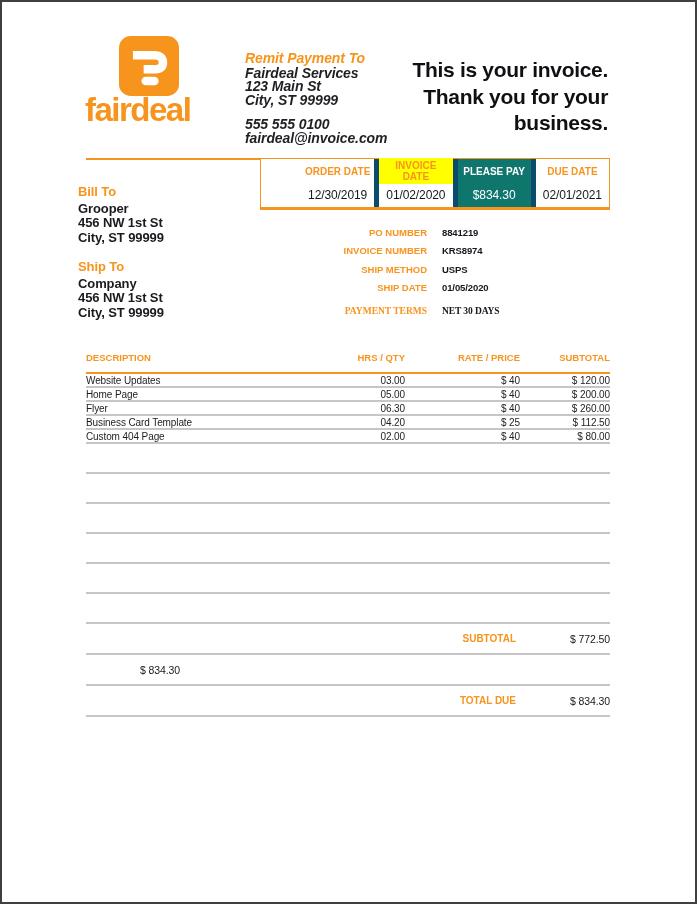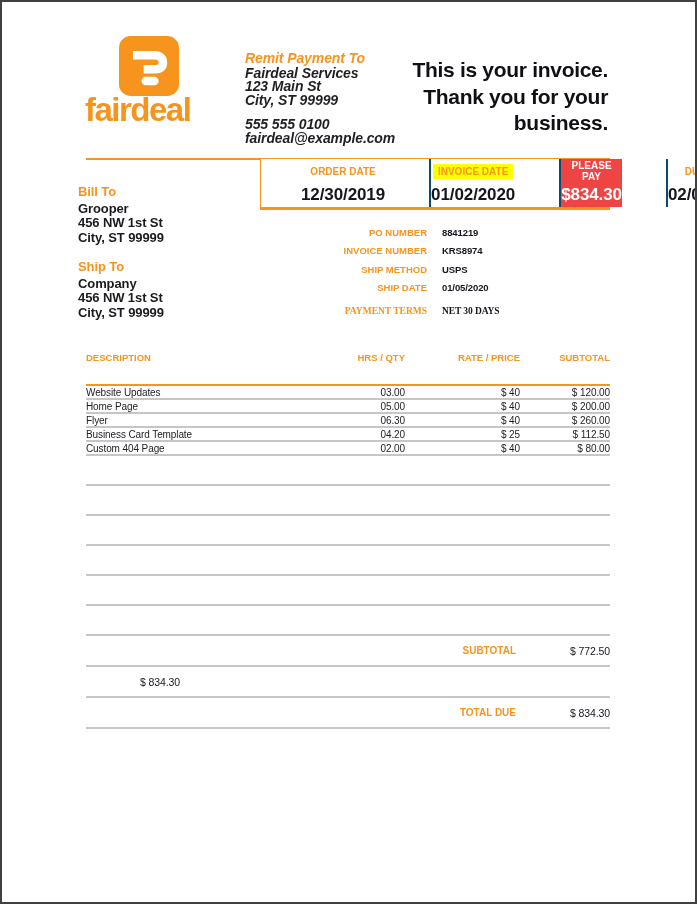--- a/index.html
+++ b/index.html
@@ -19,42 +19,42 @@
   .remit .lbl{color:#F7941D;font-weight:600;margin-bottom:1px;}
   .remit .contact{margin-top:11px;}
   .headline{position:absolute;top:55px;right:87px;width:238px;text-align:right;
             font-size:21px;line-height:26.5px;font-weight:700;color:#101014;
             letter-spacing:-0.3px;}
   
   .rule{position:absolute;left:84px;top:156px;width:524px;height:2px;background:#F7941D;}
   .summary{position:absolute;left:258px;top:156px;width:350px;display:flex;
            border:1px solid #F7941D;border-bottom:3px solid #F7941D;background:#fff;padding-left:40px;}
   .summary .col{flex:1;text-align:center;}
-  .summary .col + .col{border-left:2px solid #0c4a6e;margin-left:44px;}
+  .summary .col + .col{border-left:5px solid #0c4a6e;}
   .summary .hd{height:24px;display:flex;align-items:center;justify-content:center;
                font-size:10px;font-weight:700;color:#F7941D;letter-spacing:0;}
   .summary .vl{height:24px;display:flex;align-items:center;justify-content:center;
-               font-size:17px;font-weight:700;color:#16161e;}
-  .summary .col.em{background:#ef4444;}
+               font-size:12px;font-weight:400;color:#16161e;}
+  .summary .col.em{background:#0f766e;}
   .summary .col.em .hd,.summary .col.em .vl{color:#fff;}
   .summary .hilite{background:#FFFF00;padding:2px 5px;}
   
   .addr{position:absolute;left:76px;font-size:13px;line-height:14.5px;font-weight:700;}
   .addr .lbl{color:#F7941D;margin-bottom:2px;}
   .addr.bill{top:183px;}
   .addr.ship{top:258px;}
   
   .details{position:absolute;left:260px;top:221px;width:348px;font-size:9.5px;font-weight:700;}
   .details .row{display:flex;height:18.5px;align-items:center;}
   .details .row.gap{margin-top:5px;font-family:Liberation Serif, serif;}
   .details .lab{width:165px;text-align:right;color:#F7941D;letter-spacing:0;}
   .details .val{margin-left:15px;color:#16161e;}
   
   .items{position:absolute;left:84px;top:350px;width:524px;}
-  .thead{display:flex;padding-bottom:21px;border-bottom:2px solid #F7941D;
+  .thead{display:flex;padding-bottom:9px;border-bottom:2px solid #F7941D;
          font-size:9.5px;font-weight:700;color:#F7941D;letter-spacing:0;}
   .c-desc{flex:1;text-align:left;}
   .c-qty{width:85px;text-align:right;}
   .c-rate{width:115px;text-align:right;}
   .c-sub{width:90px;text-align:right;}
   .trow{display:flex;height:14px;align-items:center;border-bottom:2px solid #c6c6c6;
         font-size:10px;color:#1c1c22;font-weight:400;}
   .trow.empty{height:30px;}
   .totrow{display:flex;height:31px;align-items:center;border-bottom:2px solid #c6c6c6;}
   .totrow .lab{flex:1;text-align:right;font-size:10px;font-weight:700;color:#F7941D;
@@ -74,21 +74,21 @@
     </svg>
   </div>
   <div class="brand">fairdeal</div>
 
   <div class="remit">
     <div class="lbl">Remit Payment To</div>
     <div>Fairdeal Services</div>
     <div>123 Main St</div>
     <div>City, ST 99999</div>
     <div class="contact">555 555 0100</div>
-    <div>fairdeal@example.com</div>
+    <div>fairdeal@invoice.com</div>
   </div>
 
   <div class="headline">This is your invoice. Thank you for your business.</div>
 
   <div class="rule"></div>
   <div class="summary">
     <div class="col">
       <div class="hd">ORDER DATE</div>
       <div class="vl">12/30/2019</div>
     </div>

